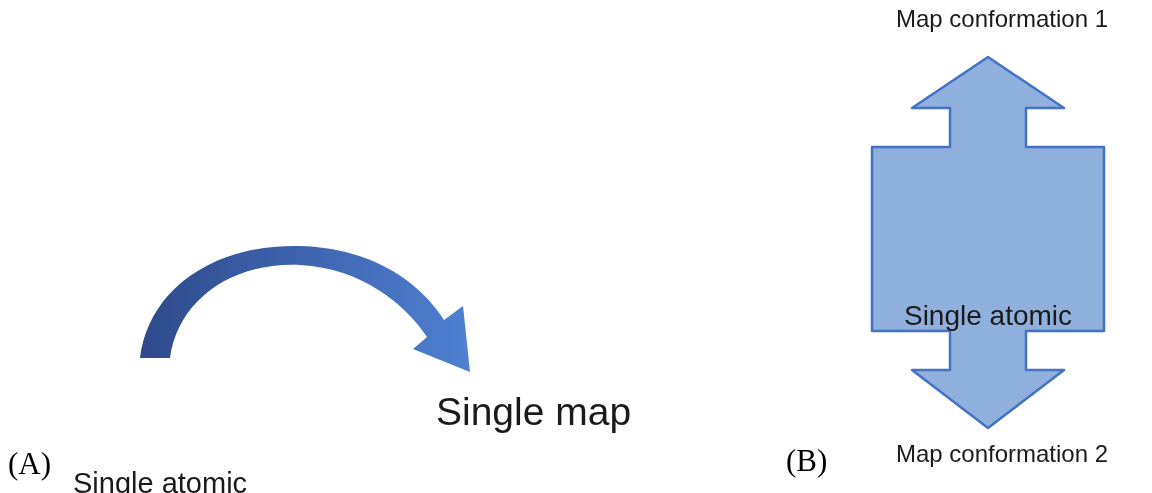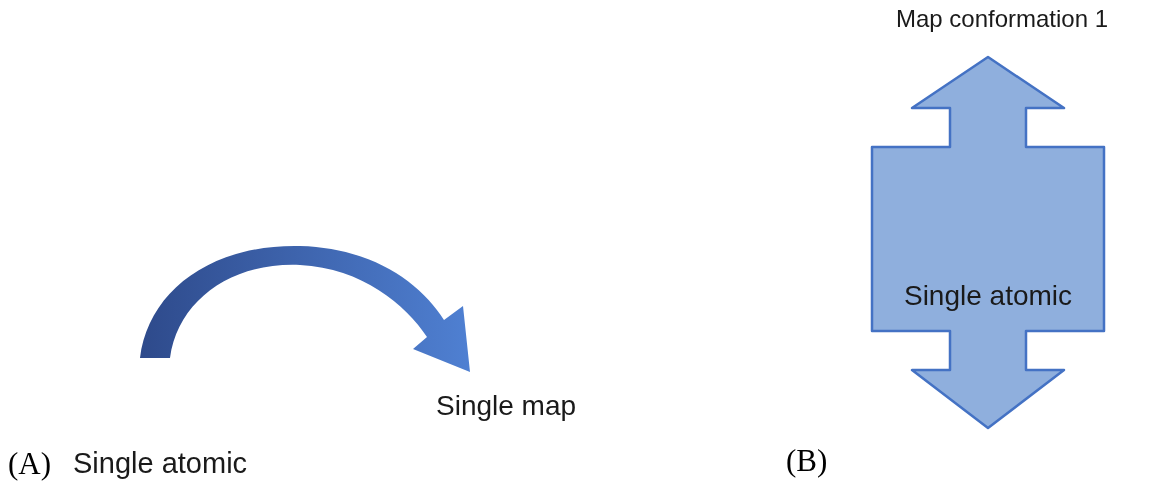--- a/index.html
+++ b/index.html
@@ -35,39 +35,39 @@
 
   .source-label {
     left: 73px;
     top: 366px;
     font-size: 29px;
     line-height: 39px;
   }
   .target-label {
     left: 436px;
     top: 390px;
-    font-size: 28px;
+    font-size: 39px;
   }
   .top-label, .bottom-label {
     left: 852px;
     width: 300px;
     text-align: center;
     font-size: 24px;
   }
   .top-label    { top: 5px; }
   .bottom-label { top: 440px; }
   .center-label {
     left: 872px;
     width: 232px;
     top: 196px;
     text-align: center;
     font-size: 28px;
     line-height: 40px;
   }
-  .line { display: block; }
+  .line { display: block; margin-top: 20px; }
 </style>
 </head>
 <body>
 
 <div class="figure">
 
   <svg class="canvas-svg" width="1152" height="493" viewBox="0 0 1152 493" aria-hidden="true">
     <defs>
       <linearGradient id="arrowGrad" x1="0" y1="0" x2="1" y2="0">
         <stop offset="0" stop-color="#2e4a8b"></stop>
@@ -115,16 +115,17 @@
   <div class="txt target-label">Single map</div>
 
   <div class="txt panel-label label-a">(A)</div>
 
   <div class="txt top-label">Map conformation 1</div>
 
   <div class="txt center-label">
     <span class="line">Single atomic</span>
   </div>
 
+  <div class="txt bottom-label">Map conformation 2</div>
 
   <div class="txt panel-label label-b">(B)</div>
 
 </div>
 
 </body></html>

